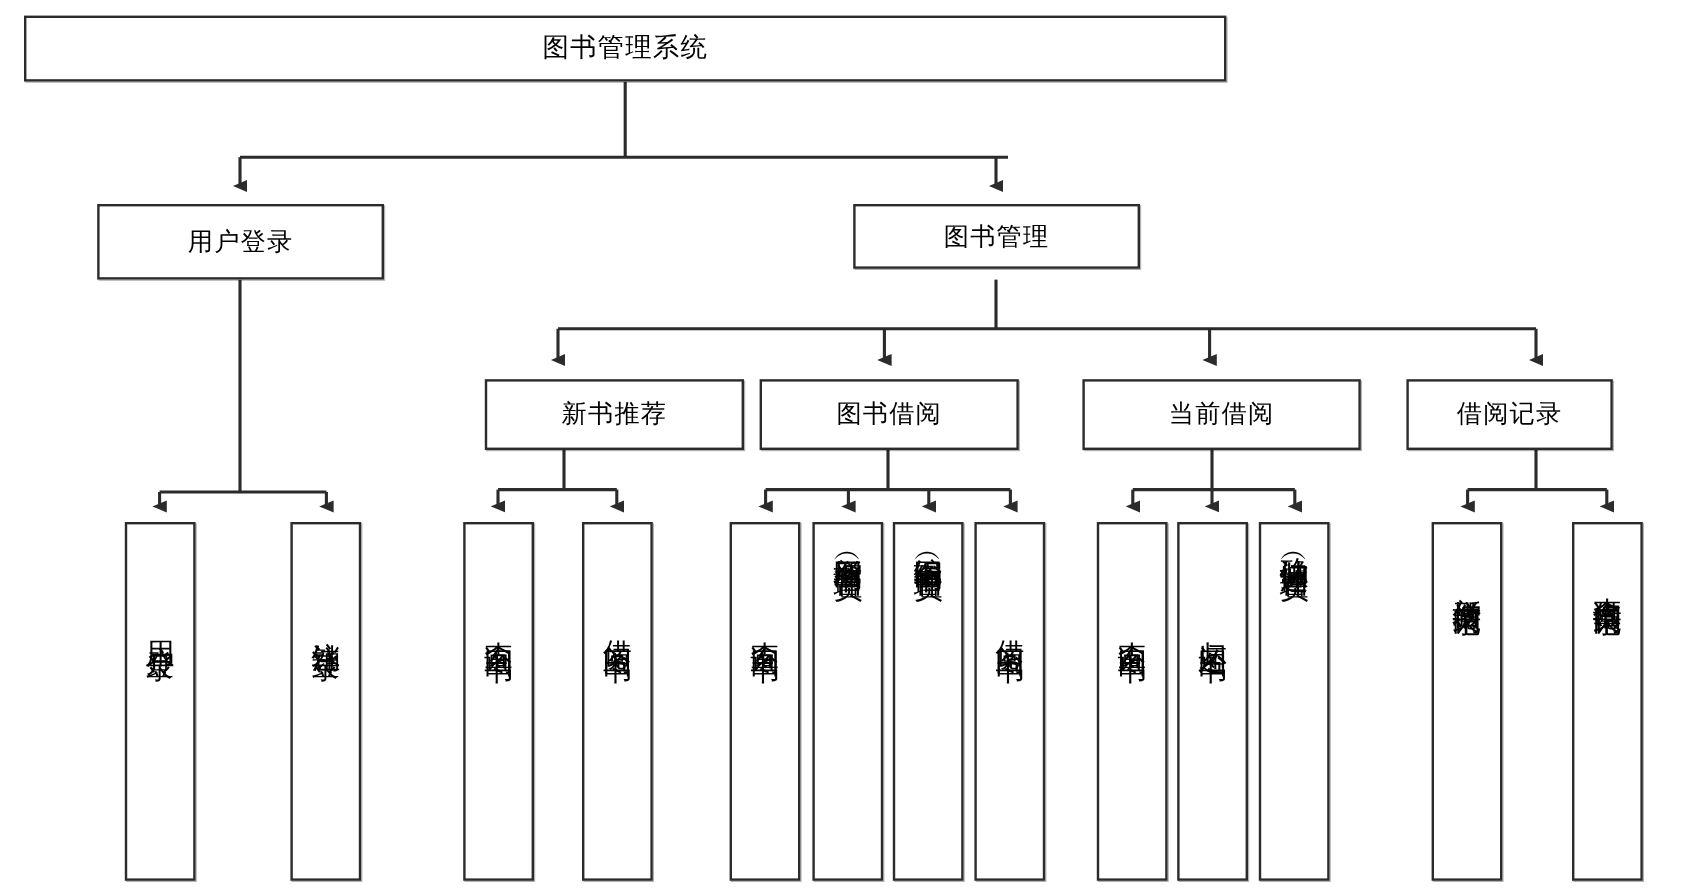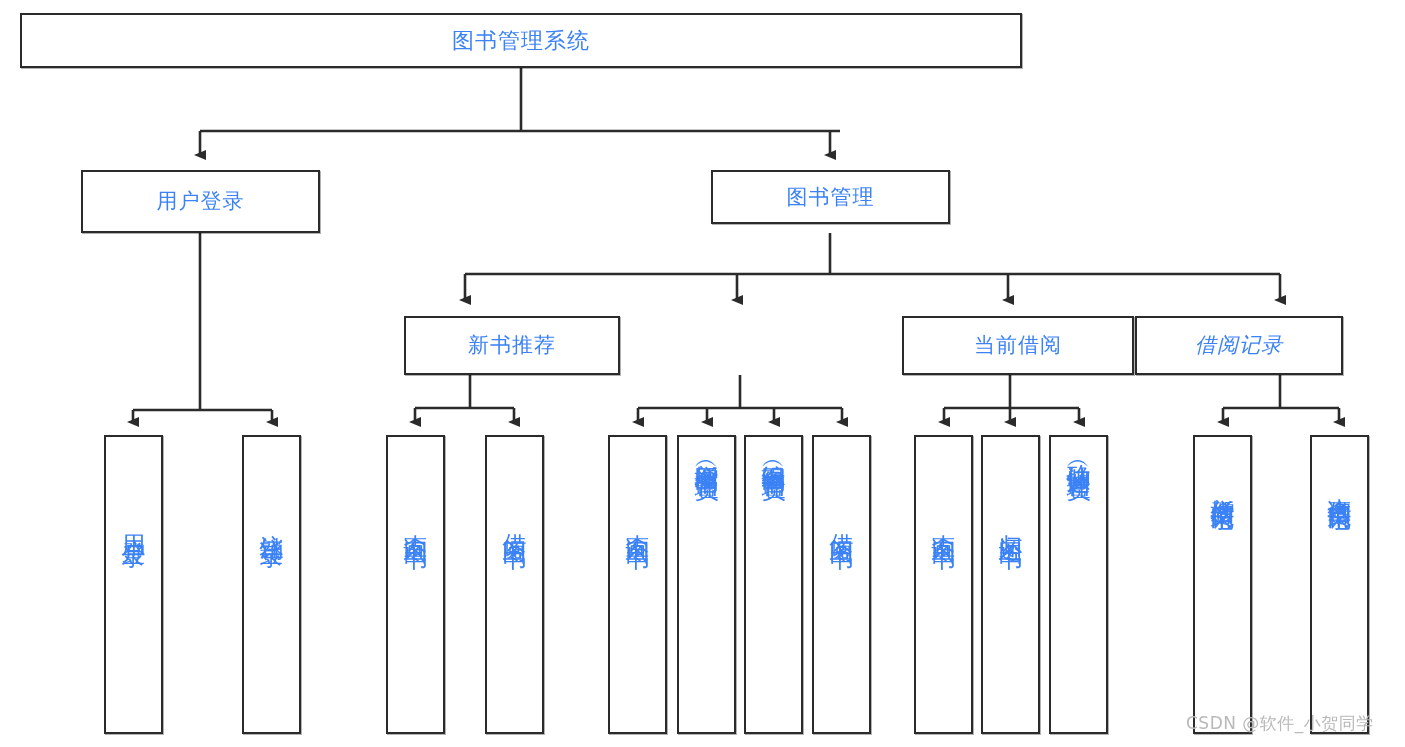--- a/index.html
+++ b/index.html
@@ -25,21 +25,21 @@
     box-sizing:border-box;
     background:#ffffff;
     border:2px solid #2b2b2b;
     display:flex;
     align-items:center;
     justify-content:center;
     box-shadow:1px 1px 0 rgba(0,0,0,0.30);
     z-index:2;
   }
   .node .label{
-    color:#3b82f6;
+    color:#000000;
     letter-spacing:1px;
     line-height:1.18;
     white-space:nowrap;
     text-align:center;
   }
   
   .node.h .label{font-size:21px;}
   .node.root .label{font-size:22px;}
   
   .node.v{
@@ -132,24 +132,27 @@
   <div class="node h" style="left:81px;top:170px;width:239px;height:63px;">
     <span class="label">用户登录</span>
   </div>
   <div class="node h" style="left:711px;top:170px;width:239px;height:54px;">
     <span class="label">图书管理</span>
   </div>
 
   <div class="node h" style="left:362px;top:316px;width:216px;height:59px;margin-left:42px;">
     <span class="label">新书推荐</span>
   </div>
+  <div class="node h" style="left:633px;top:316px;width:216px;height:59px;">
+    <span class="label">图书借阅</span>
+  </div>
   <div class="node h" style="left:902px;top:316px;width:232px;height:59px;">
     <span class="label">当前借阅</span>
   </div>
-  <div class="node h" style="left:1135px;top:316px;width:208px;height:59px;font-style:italic;">
+  <div class="node h" style="left:1172px;top:316px;width:172px;height:59px;">
     <span class="label">借阅记录</span>
   </div>
 
   <div class="node v" style="left:104px;top:435px;width:59px;height:299px;padding-top:78px;">
     <span class="label">用户登录</span>
   </div>
   <div class="node v" style="left:242px;top:435px;width:59px;height:299px;padding-top:78px;">
     <span class="label">注销登录</span>
   </div>
 
@@ -183,15 +186,14 @@
     <span class="label">确认归还（管理员）</span>
   </div>
 
   <div class="node v tall" style="left:1193px;top:435px;width:59px;height:299px;padding-top:42px;">
     <span class="label">新增借阅记录</span>
   </div>
   <div class="node v tall" style="left:1310px;top:435px;width:59px;height:299px;padding-top:42px;">
     <span class="label">查询借阅记录</span>
   </div>
 
-  <div class="watermark">CSDN @软件_小贺同学</div>
 
 </div>
 
 </body></html>

